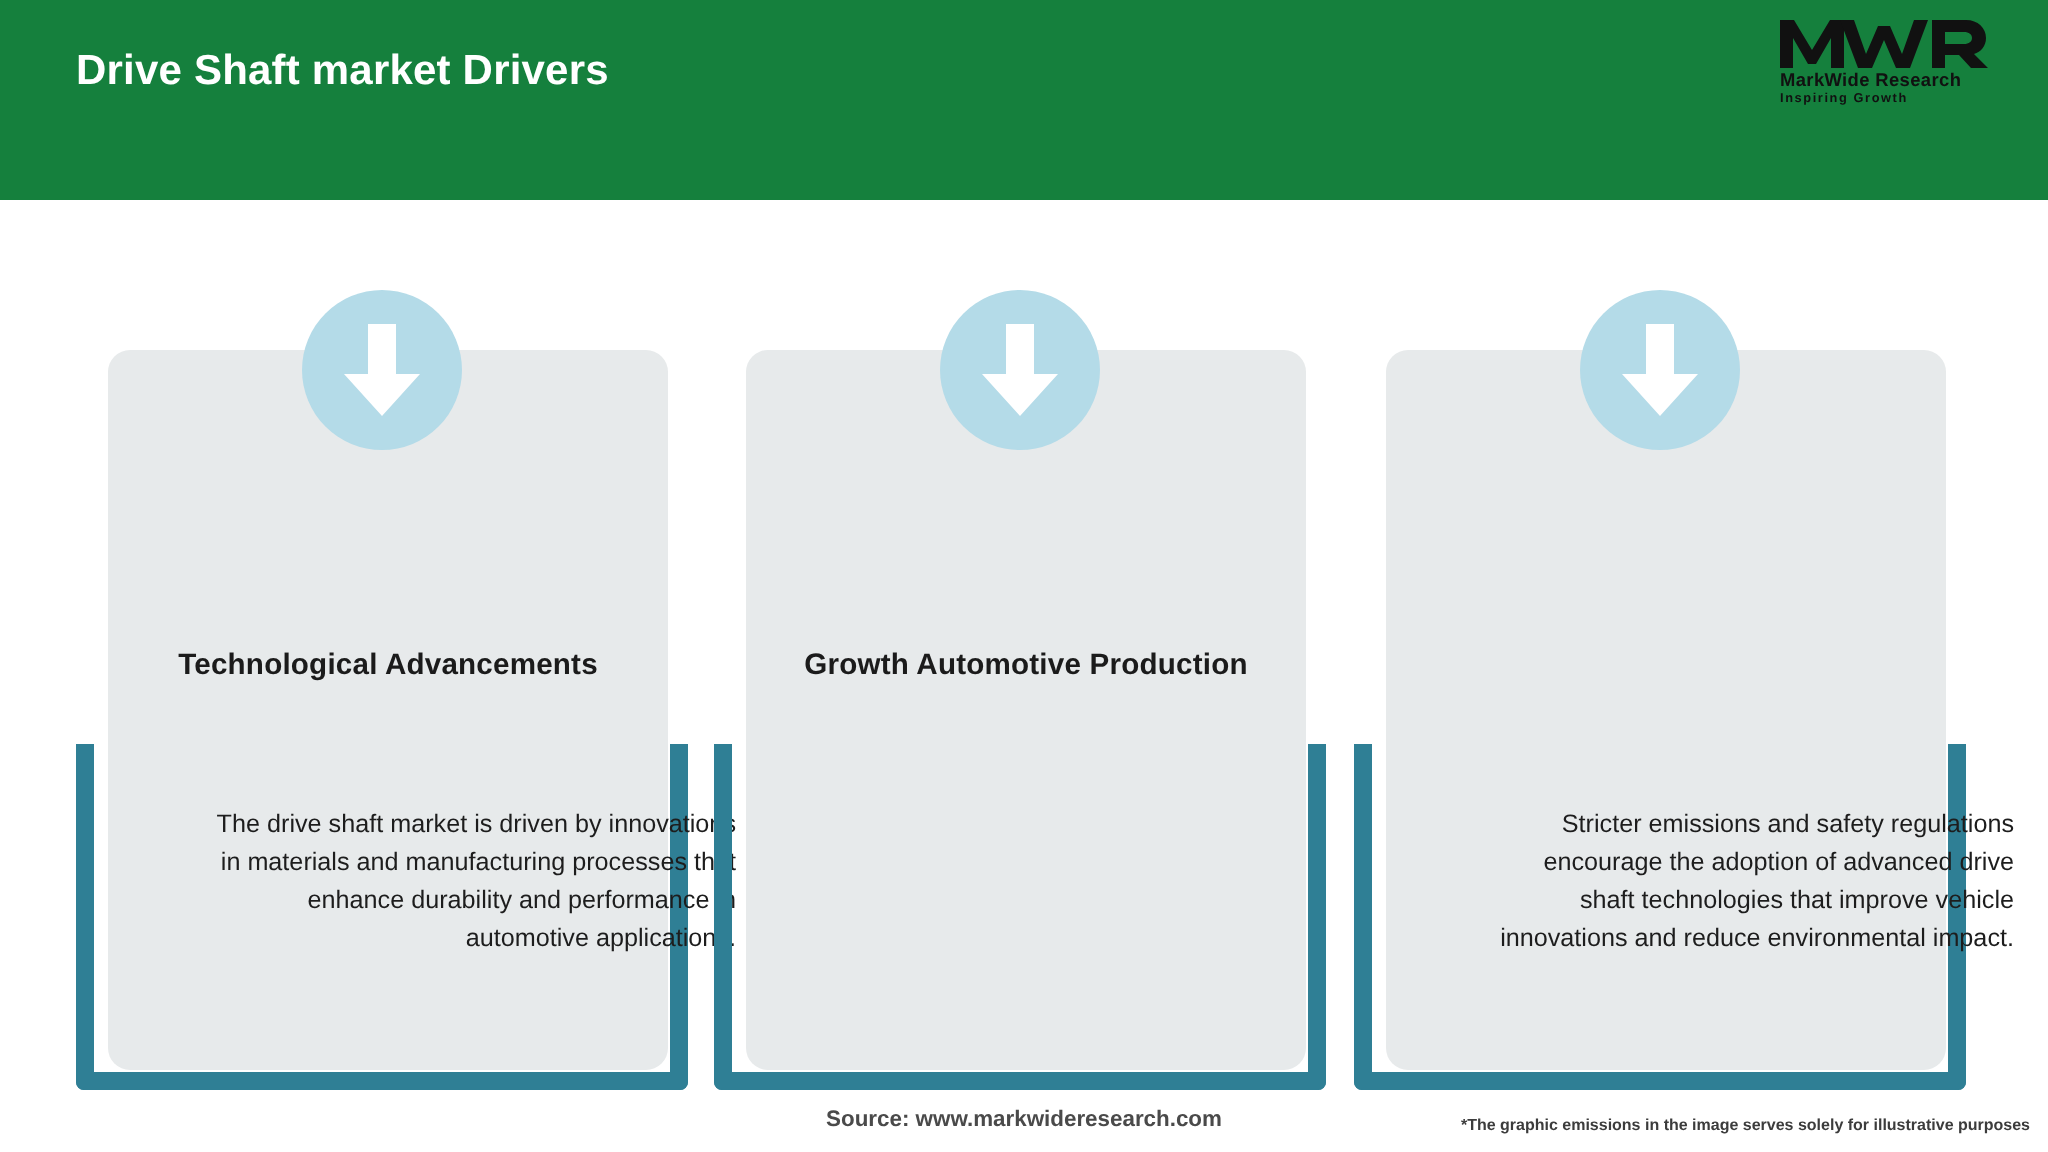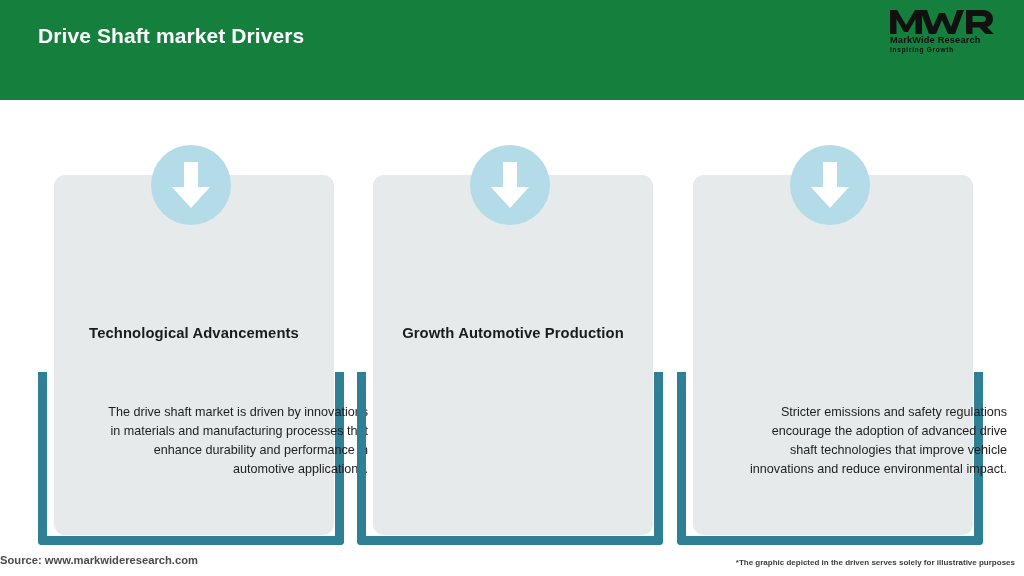--- a/index.html
+++ b/index.html
@@ -157,20 +157,21 @@
     color: #1d1d1d;
     text-align: right;
   }
 
   
   .footer-source {
     position: absolute;
     left: 0;
     top: 554px;
     width: 1024px;
+    text-align: center;
     font-size: 11.2px;
     font-weight: bold;
     color: #4a4a4a;
   }
 
   .footer-note {
     position: absolute;
     right: 9px;
     top: 558px;
     font-size: 8px;
@@ -239,15 +240,15 @@
         <svg width="42" height="50" viewBox="0 0 42 50">
           <polygon points="14,2 28,2 28,27 40,27 21,48 2,27 14,27" fill="#ffffff"></polygon>
         </svg>
       </div>
     </div>
 
   </div>
 
   <div class="footer-source">Source: www.markwideresearch.com</div>
 
-  <div class="footer-note">*The graphic depicted in the driven serves solely for illustrative purposes</div>
+  <div class="footer-note">*The graphic emissions in the image serves solely for illustrative purposes</div>
 
 </div>
 
 </body></html>

